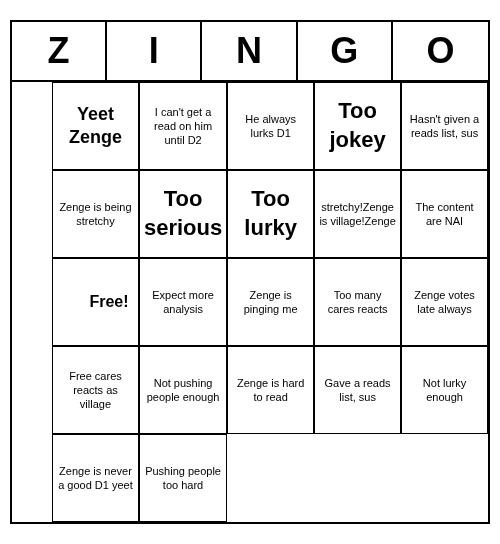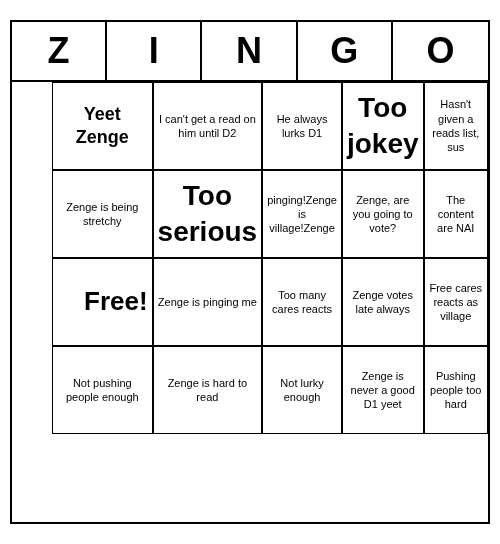--- a/index.html
+++ b/index.html
@@ -47,25 +47,25 @@
       padding: 4px;
       font-size: 11px;
       line-height: 1.3;
       position: relative;
     }
     .bingo-cell.large-text {
       font-size: 18px;
       font-weight: bold;
     }
     .bingo-cell.medium-large {
-      font-size: 28px;
+      font-size: 22px;
       font-weight: bold;
     }
     .bingo-cell.free {
-      font-size: 26px;
+      font-size: 16px;
       font-weight: bold;
       padding-left: 31px;
     }
     .bingo-cell span {
       display: block;
     }
   </style>
 </head>
 <body>
 
@@ -92,51 +92,57 @@
       </div>
       <div class="bingo-cell">
         <span>Hasn't given a reads list, sus</span>
       </div>
       <div class="bingo-cell">
         <span>Zenge is being stretchy</span>
       </div>
       <div class="bingo-cell medium-large">
         <span>Too serious</span>
       </div>
-      <div class="bingo-cell">
-        <span>pinging!Zenge is village!Zenge</span>
+      <div class="bingo-cell medium-large">
+        <span>Too lurky</span>
       </div>
       <div class="bingo-cell">
-        <span>Zenge, are you going to vote?</span>
+        <span>stretchy!Zenge is village!Zenge</span>
       </div>
       <div class="bingo-cell">
         <span>The content are NAI</span>
       </div>
       <div class="bingo-cell free">
         <span>Free!</span>
+      </div>
+      <div class="bingo-cell">
+        <span>Expect more analysis</span>
       </div>
       <div class="bingo-cell">
         <span>Zenge is pinging me</span>
       </div>
       <div class="bingo-cell">
         <span>Too many cares reacts</span>
       </div>
       <div class="bingo-cell">
         <span>Zenge votes late always</span>
       </div>
       <div class="bingo-cell">
         <span>Free cares reacts as village</span>
       </div>
       <div class="bingo-cell">
         <span>Not pushing people enough</span>
       </div>
       <div class="bingo-cell">
         <span>Zenge is hard to read</span>
       </div>
       <div class="bingo-cell">
+        <span>Gave a reads list, sus</span>
+      </div>
+      <div class="bingo-cell">
         <span>Not lurky enough</span>
       </div>
       <div class="bingo-cell">
         <span>Zenge is never a good D1 yeet</span>
       </div>
       <div class="bingo-cell">
         <span>Pushing people too hard</span>
       </div>
     </div>
 </div>

